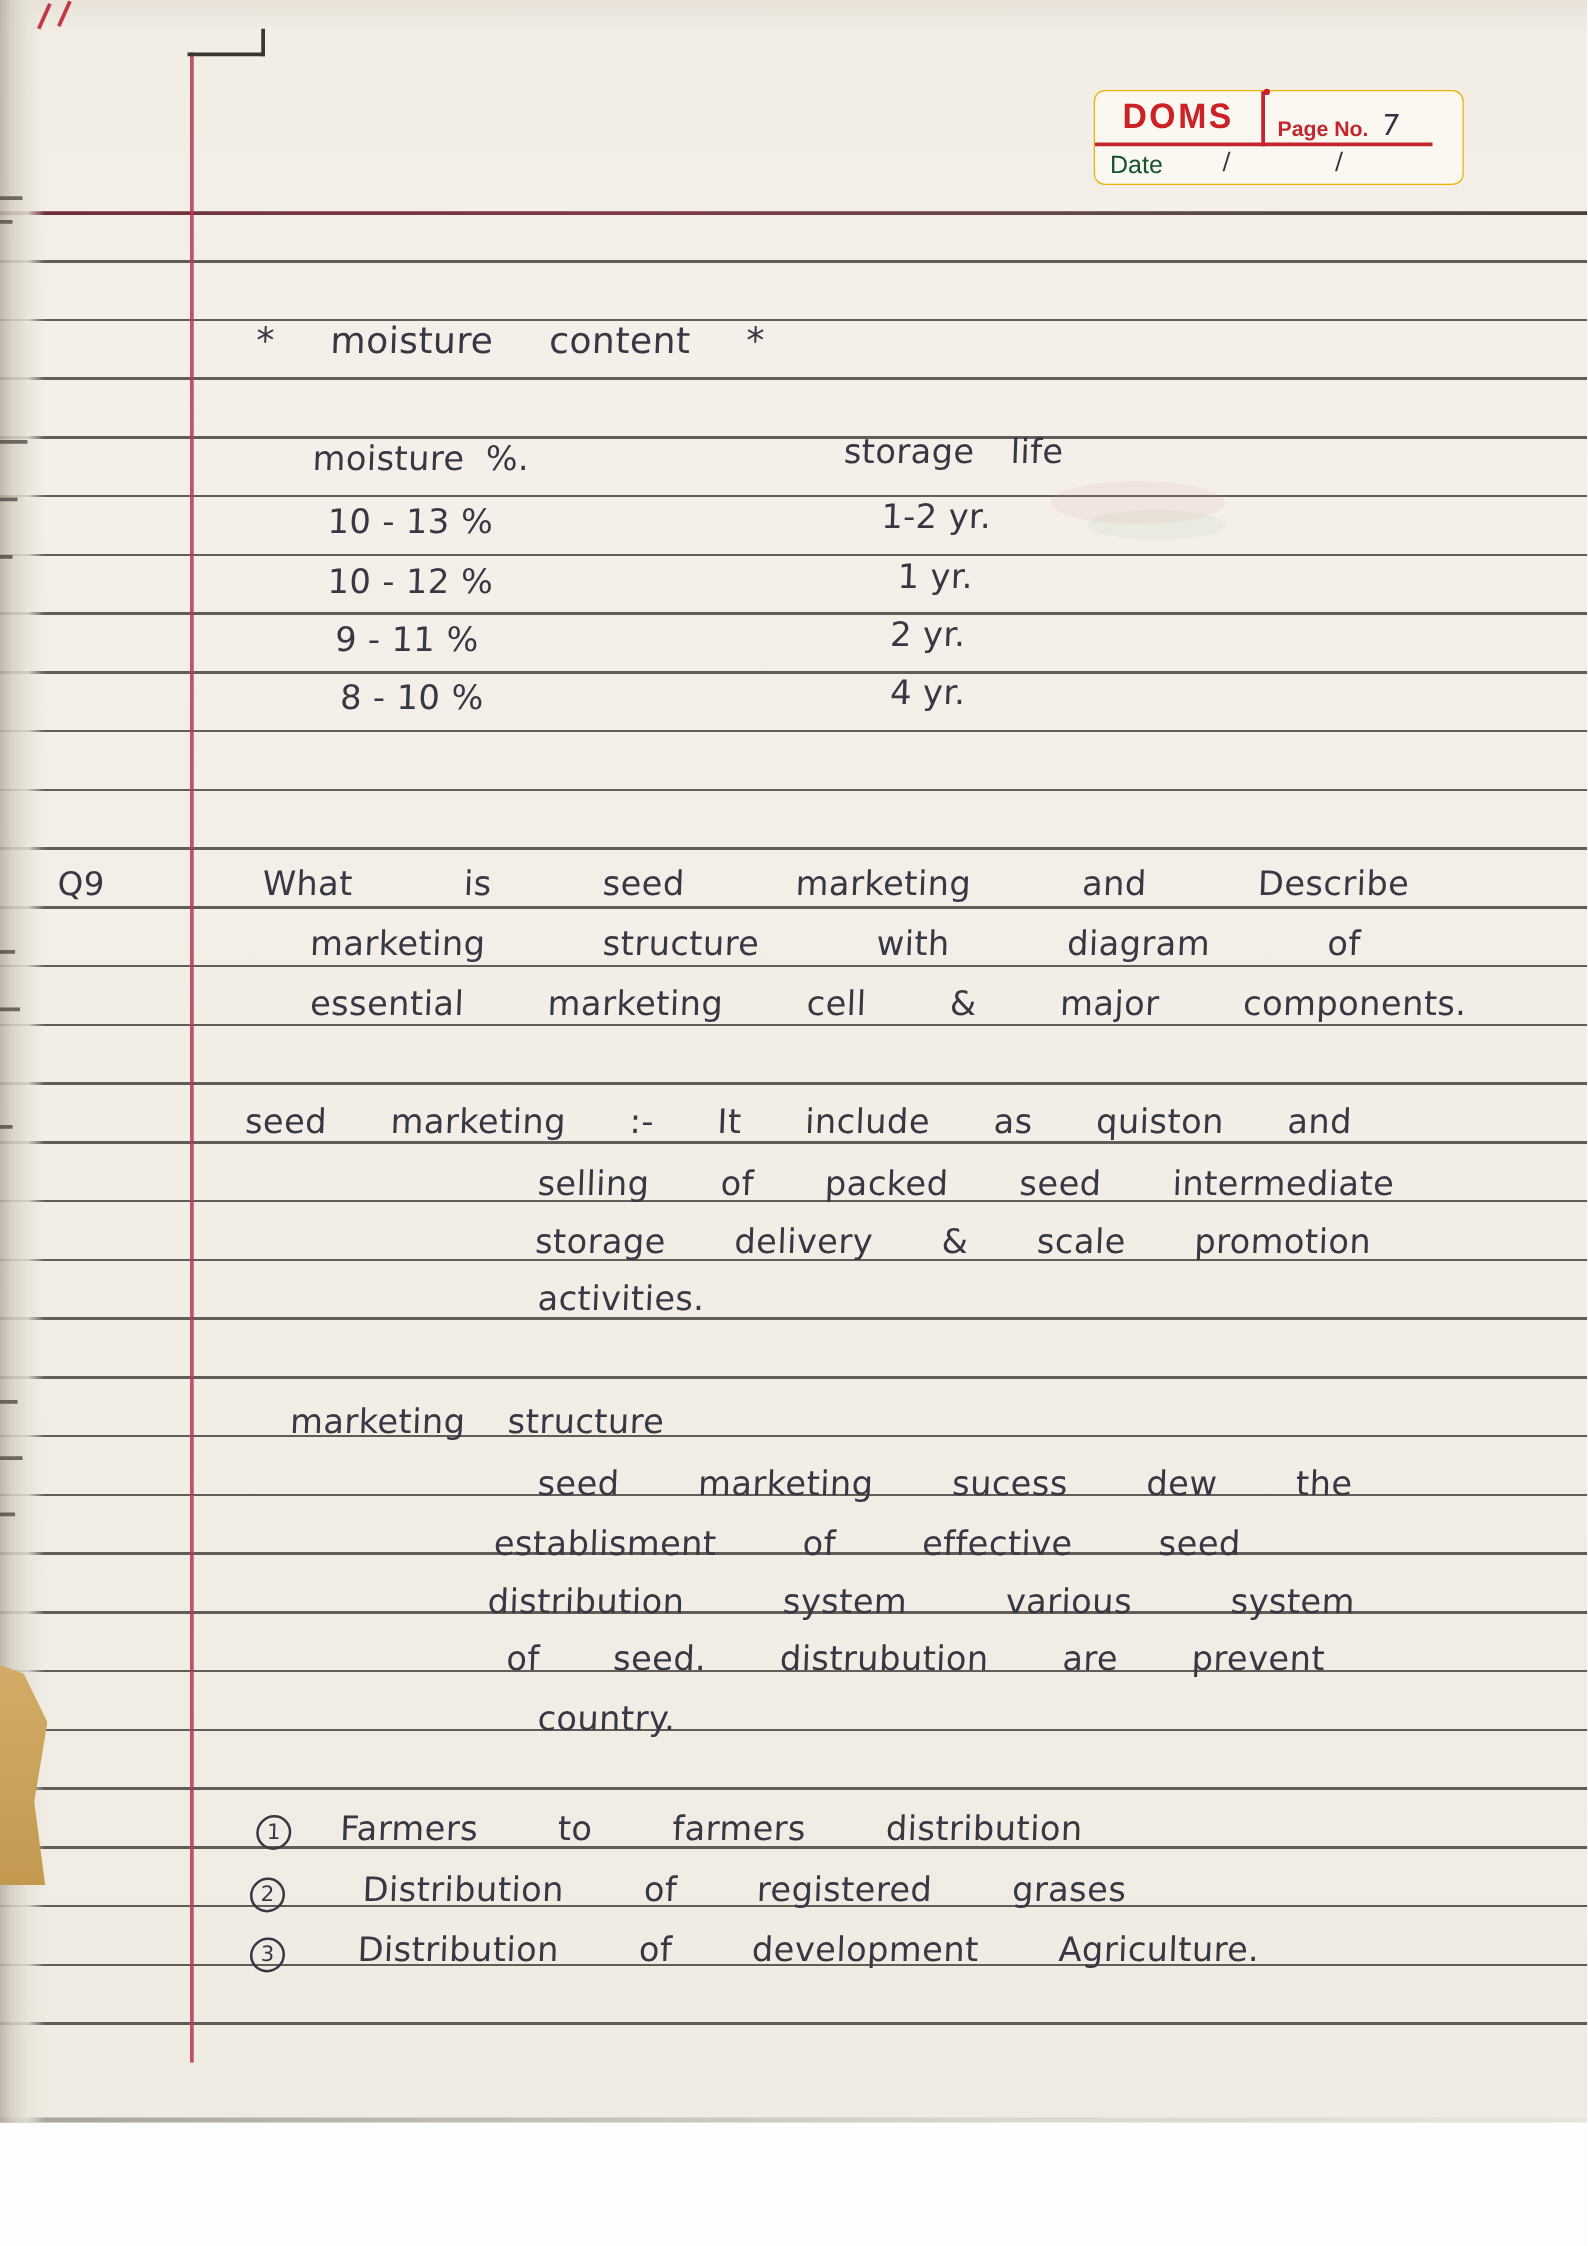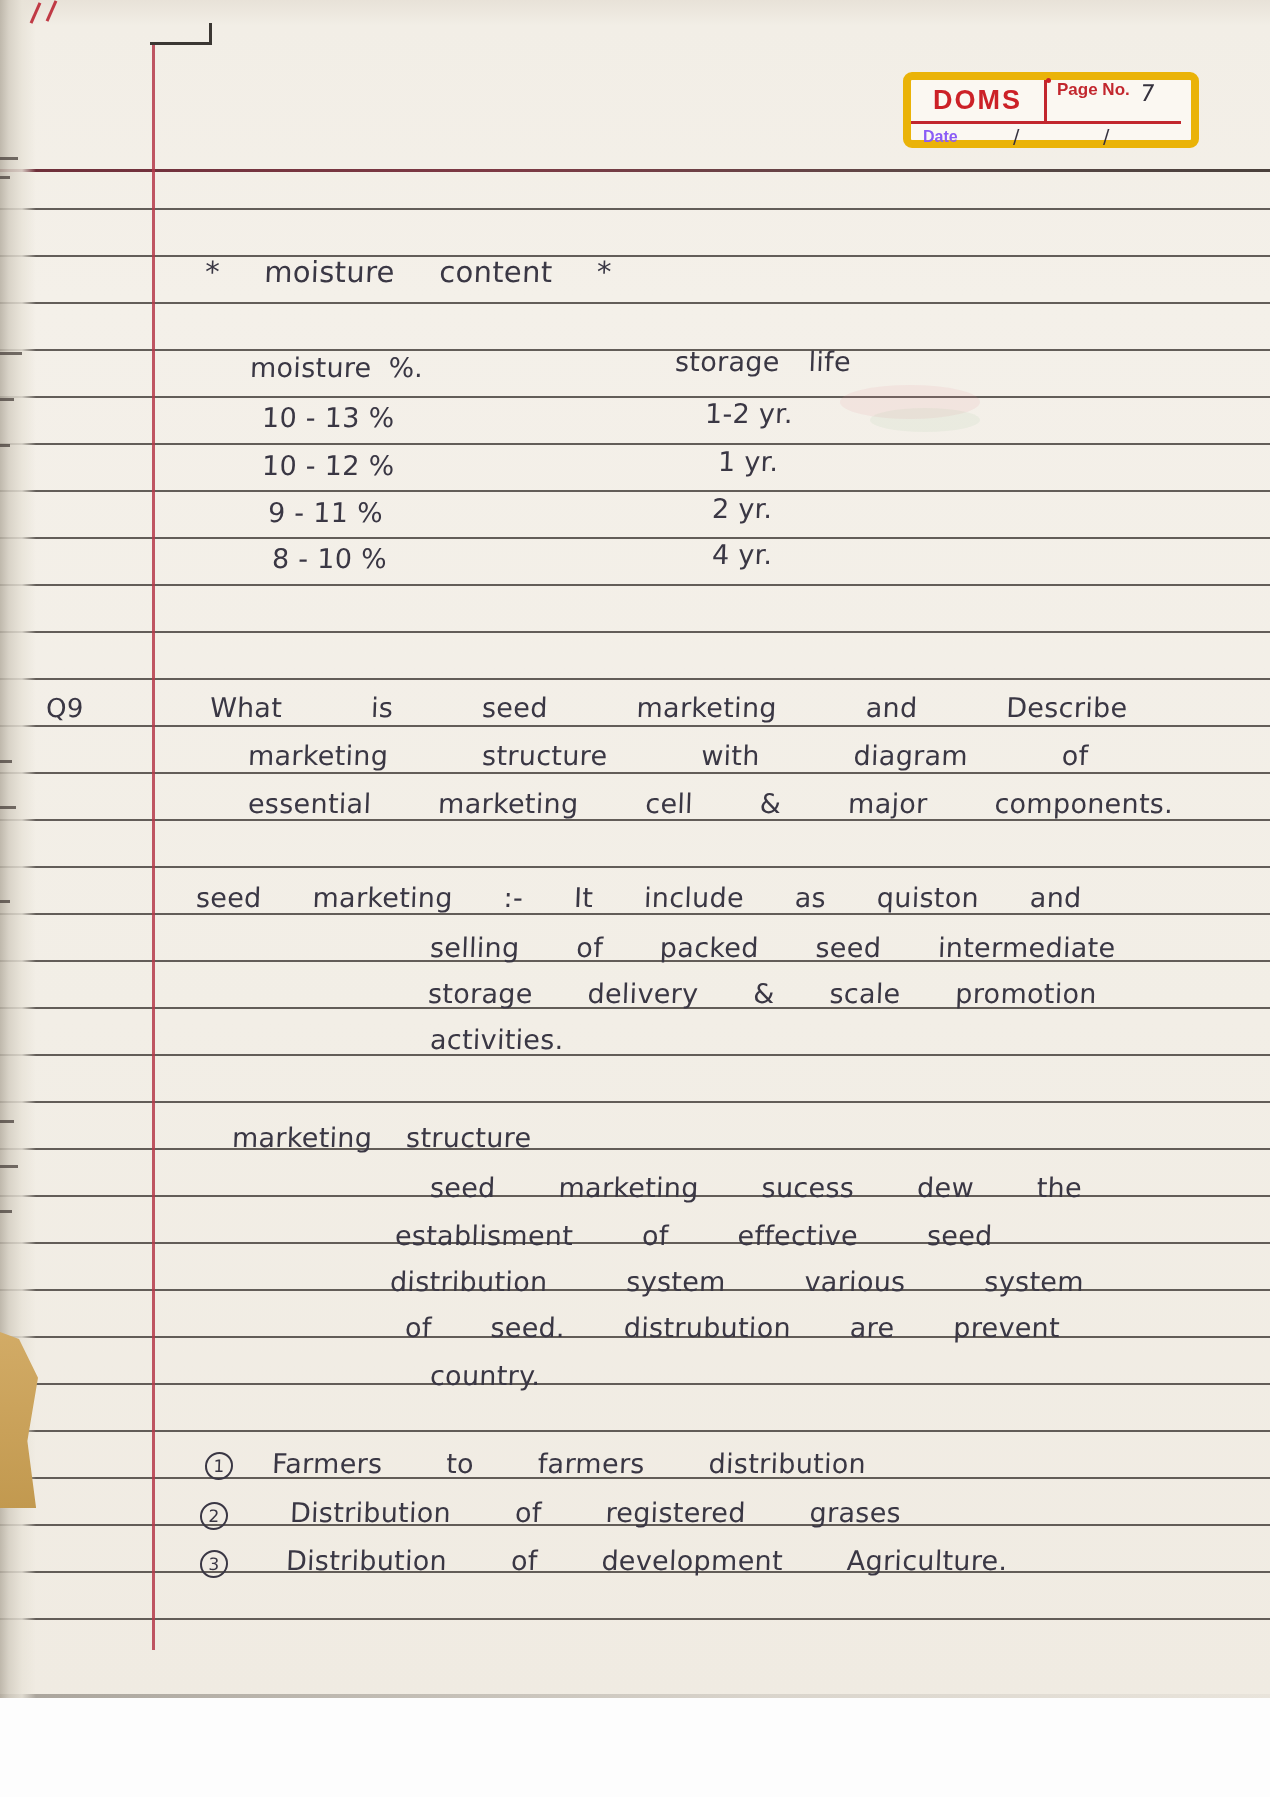--- a/index.html
+++ b/index.html
@@ -39,43 +39,43 @@
     position:absolute;left:0;top:1332px;width:38px;height:176px;
     background:linear-gradient(180deg,#d2ab66,#c2994f);
     clip-path:polygon(0 0,50% 4%,100% 26%,72% 62%,95% 100%,0 100%);
   }
   .tab-mark-h{position:absolute;left:150px;top:42px;width:62px;height:3px;background:#3b3733;}
   .tab-mark-v{position:absolute;left:209px;top:23px;width:3px;height:22px;background:#3b3733;}
   .red-slash{position:absolute;width:3px;height:22px;background:#c03a45;transform:rotate(24deg);}
   .smudge{position:absolute;border-radius:50%;}
   
   .doms-box{
-    position:absolute;left:903px;top:72px;width:296px;height:76px;
-    border:8px solid #eab308;border-radius:9px;background:#fbf8f2;
+    position:absolute;left:875px;top:72px;width:296px;height:76px;
+    border:1px solid #eab308;border-radius:9px;background:#fbf8f2;
     font-family:"Liberation Sans",sans-serif;box-sizing:border-box;
   }
   .doms-logo-cell{
     position:absolute;left:0;top:0;width:136px;height:44px;
     border-right:3px solid #c2272e;border-bottom:3px solid #c2272e;
     display:flex;align-items:center;justify-content:center;box-sizing:border-box;
   }
   .doms-logo{
     font-weight:bold;font-size:27px;color:#cc2127;letter-spacing:2px;
     transform:scaleY(1.05);position:relative;
   }
   .doms-dot{position:absolute;right:-7px;top:-2px;width:5px;height:5px;border-radius:50%;background:#cc2127;}
   .pageno-cell{
     position:absolute;left:136px;top:0;width:134px;height:44px;
     border-bottom:3px solid #c2272e;box-sizing:border-box;
-    display:flex;align-items:flex-start;gap:10px;padding-left:10px;
+    display:flex;align-items:flex-end;gap:10px;padding-left:10px;
   }
   .pageno-label{color:#c2272e;font-size:17px;font-weight:bold;}
   .pageno-value{color:#35323e;font-size:23px;font-family:"DejaVu Sans",sans-serif;transform:skewX(-8deg);}
   .date-row{position:absolute;left:0;top:44px;width:293px;height:29px;}
-  .date-label{position:absolute;left:12px;top:4px;color:#8b5cf6;font-size:16px;font-weight:bold;}
+  .date-label{position:absolute;left:12px;top:4px;color:#14532d;font-size:20px;font-weight:normal;}
   .date-slash{position:absolute;top:1px;color:#35323e;font-size:19px;font-family:"DejaVu Sans",sans-serif;}
   .date-slash.s1{left:102px;}
   .date-slash.s2{left:192px;}
   
   .hw{
     position:absolute;font-size:27px;color:#3a3744;white-space:nowrap;
     letter-spacing:.3px;transform:skewX(-2deg);line-height:1.15;
   }
   .title-line{font-size:29px;word-spacing:35px;}
   .q-num{font-size:26px;}

